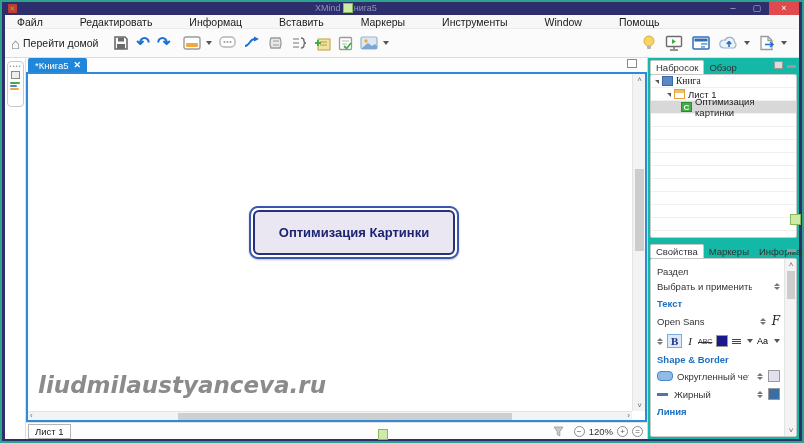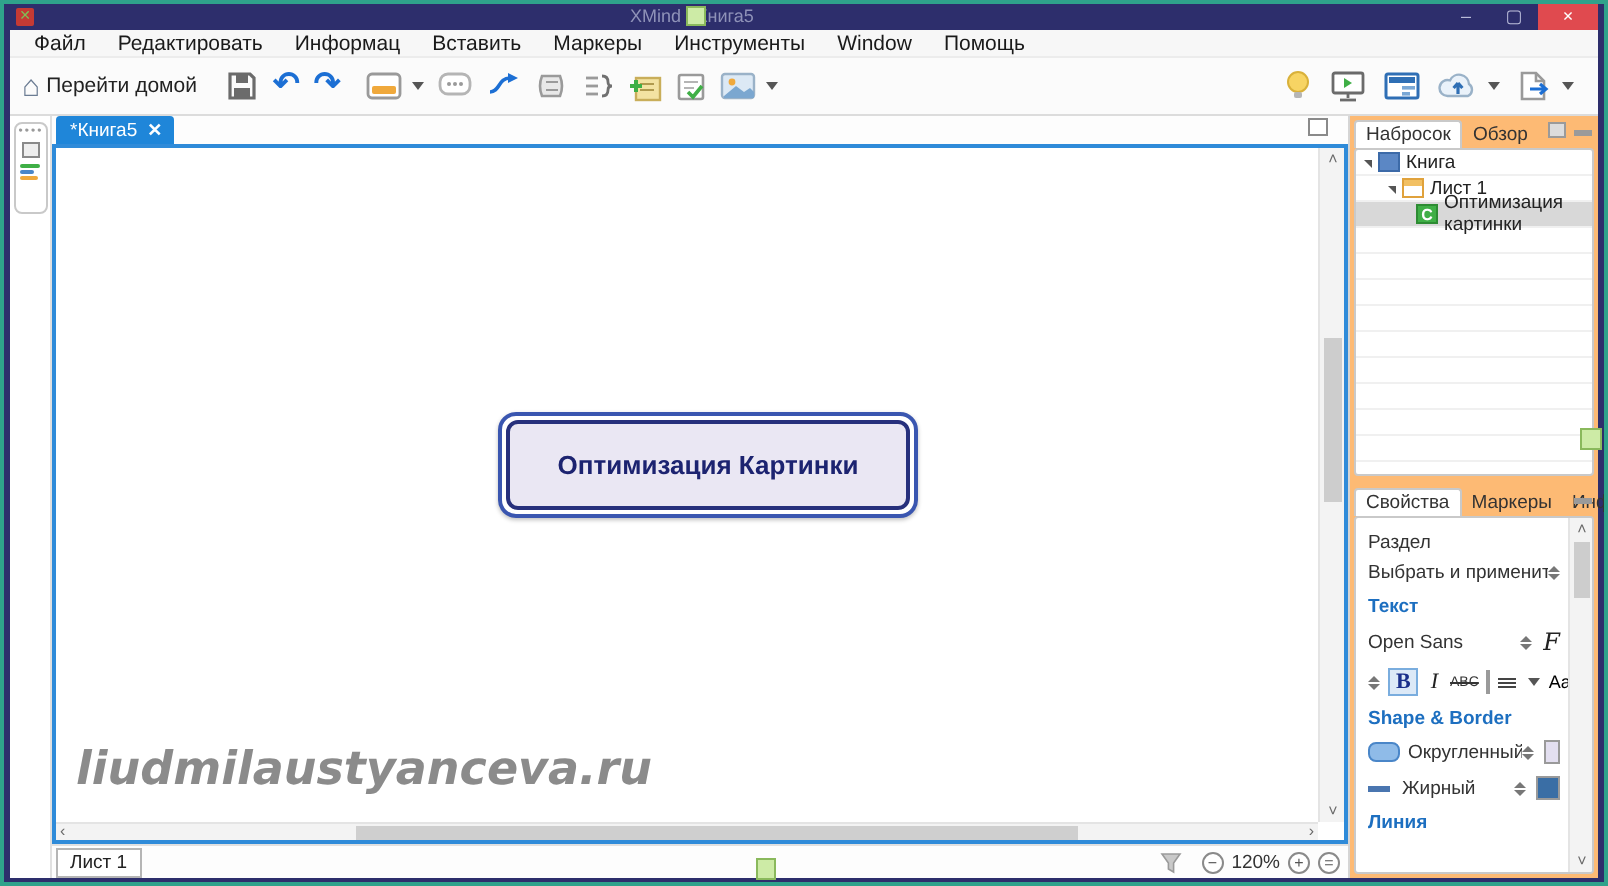--- a/index.html
+++ b/index.html
@@ -11,21 +11,21 @@
   
   .titlebar { height:13px; background:#2d2e6c; display:flex; align-items:center; color:#a9abce; font-size:9px; flex:0 0 auto; }
   .app-logo { width:9px; height:9px; margin-left:3px; background:#c43a34; border-radius:1px; position:relative; }
   .app-logo:before { content:"✕"; position:absolute; inset:0; color:#7fbf57; font-size:7px; line-height:9px; text-align:center; }
   .title-text { position:absolute; left:310px; top:0; height:13px; line-height:13px; color:#8f92b8; font-size:9px; }
   .win-btns { margin-left:auto; display:flex; height:13px; }
   .win-btn { width:24px; text-align:center; color:#b9bbd8; font-size:9px; line-height:12px; }
   .win-close { width:30px; background:#e04a4f; color:#fff; }
 
   
-  .menubar { height:14px; background:#f7f7f7; display:flex; align-items:center; font-size:10.5px; color:#1a1a1a; padding-left:4px; flex:0 0 auto; border-bottom:1px solid #ececec;}
+  .menubar { height:14px; background:#f7f7f7; display:flex; align-items:center; font-size:10.5px; color:#1a1a1a; padding-left:4px; flex:0 0 auto; border-bottom:1px solid #ececec;gap:21px;}
   .menu-item { padding:0 8px; line-height:14px; }
 
   
   .toolbar { height:29px; background:#fbfbfb; border-bottom:1px solid #dcdcdc; display:flex; align-items:center; padding:0 6px; flex:0 0 auto; }
   .tb-left { display:flex; align-items:center; gap:7px; }
   .tb-right { margin-left:auto; display:flex; align-items:center; gap:9px; padding-right:6px; }
   .tb-btn { display:flex; align-items:center; gap:3px; }
   .home-glyph { font-size:15px; color:#6b7c93; line-height:15px; }
   .home-label { font-size:10.5px; color:#222; }
   .dd { width:0; height:0; border-left:3px solid transparent; border-right:3px solid transparent; border-top:4px solid #555; margin-left:2px; }
@@ -59,21 +59,21 @@
   .hscroll .arr { position:absolute; top:-1px; font-size:8px; color:#6a6a6a; }
   .hthumb { position:absolute; left:150px; right:120px; top:1px; height:7px; background:#cfcfcf; }
 
   .sheetbar { height:17px; background:#fdfdfd; border-top:1px solid #e0e0e0; display:flex; align-items:center; flex:0 0 auto; position:relative; }
   .sheet-tab { margin-left:2px; border:1px solid #b5b5b5; background:#fff; font-size:9.5px; color:#222; padding:0 6px; height:15px; line-height:14px; }
   .zoom-ctrls { margin-left:auto; display:flex; align-items:center; gap:4px; padding-right:4px; font-size:9.5px; color:#333; }
   .funnel { margin-right:6px; }
   .zbtn { width:11px; height:11px; border:1px solid #8a8a8a; border-radius:50%; font-size:8px; line-height:9px; text-align:center; color:#555; background:#fff; }
 
   
-  .right-panel { width:125px; flex:0 0 auto; background:#fdba74; display:flex; flex-direction:column; border-left:1px solid #d5d5d5; }
+  .right-panel { width:152px; flex:0 0 auto; background:#14b8a6; display:flex; flex-direction:column; border-left:1px solid #d5d5d5; }
   .rp-tabs { height:16px; display:flex; align-items:flex-end; padding-left:2px; position:relative; flex:0 0 auto; }
   .rp-tab { font-size:9.5px; color:#333; padding:1px 5px; }
   .rp-tab.active { background:#fff; border:1px solid #c9c9c9; border-bottom:none; border-radius:2px 2px 0 0; }
   .rp-icons { position:absolute; right:3px; top:3px; display:flex; gap:4px; }
   .rp-ic { width:9px; height:8px; border:1px solid #9a9a9a; background:#dcdcdc; }
   .rp-ic.dash { height:3px; margin-top:4px; border:none; background:#9a9a9a; }
 
   .outline-body { margin:0 2px; background:#fff; border:1px solid #c9c9c9; border-radius:2px; height:164px; overflow:hidden; flex:0 0 auto; }
   .tree-row { height:13px; display:flex; align-items:center; font-size:9.5px; color:#222; border-bottom:1px solid #f0f0f0; }
   .tree-row.sel { background:#d8d8d8; }
@@ -323,21 +323,21 @@
       <div class="right-panel">
         <div class="rp-tabs">
           <div class="rp-tab active">Набросок</div>
           <div class="rp-tab">Обзор</div>
           <div class="rp-icons">
             <div class="rp-ic"></div>
             <div class="rp-ic dash"></div>
           </div>
         </div>
         <div class="outline-body">
-          <div class="tree-row" style="padding-left:4px;">
+          <div class="tree-row" style="padding-left:4px;font-family:Liberation Serif, serif;">
             <span class="tri"></span>
             <span class="t-ic ic-book"></span>
             <span>Книга</span>
           </div>
           <div class="tree-row" style="padding-left:16px;">
             <span class="tri"></span>
             <span class="t-ic ic-sheet"></span>
             <span>Лист 1</span>
           </div>
           <div class="tree-row sel" style="padding-left:30px;">

